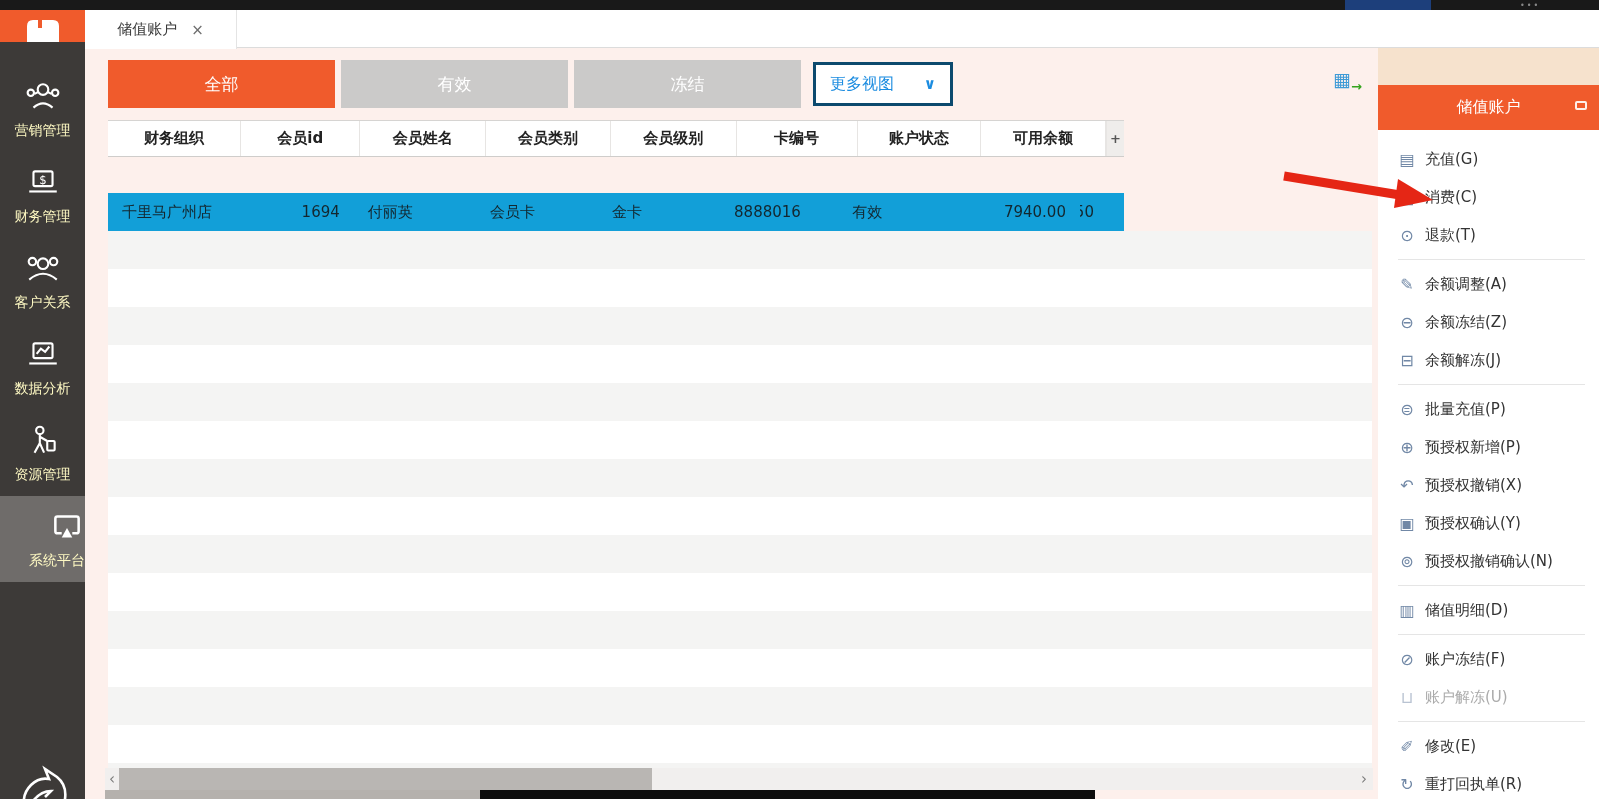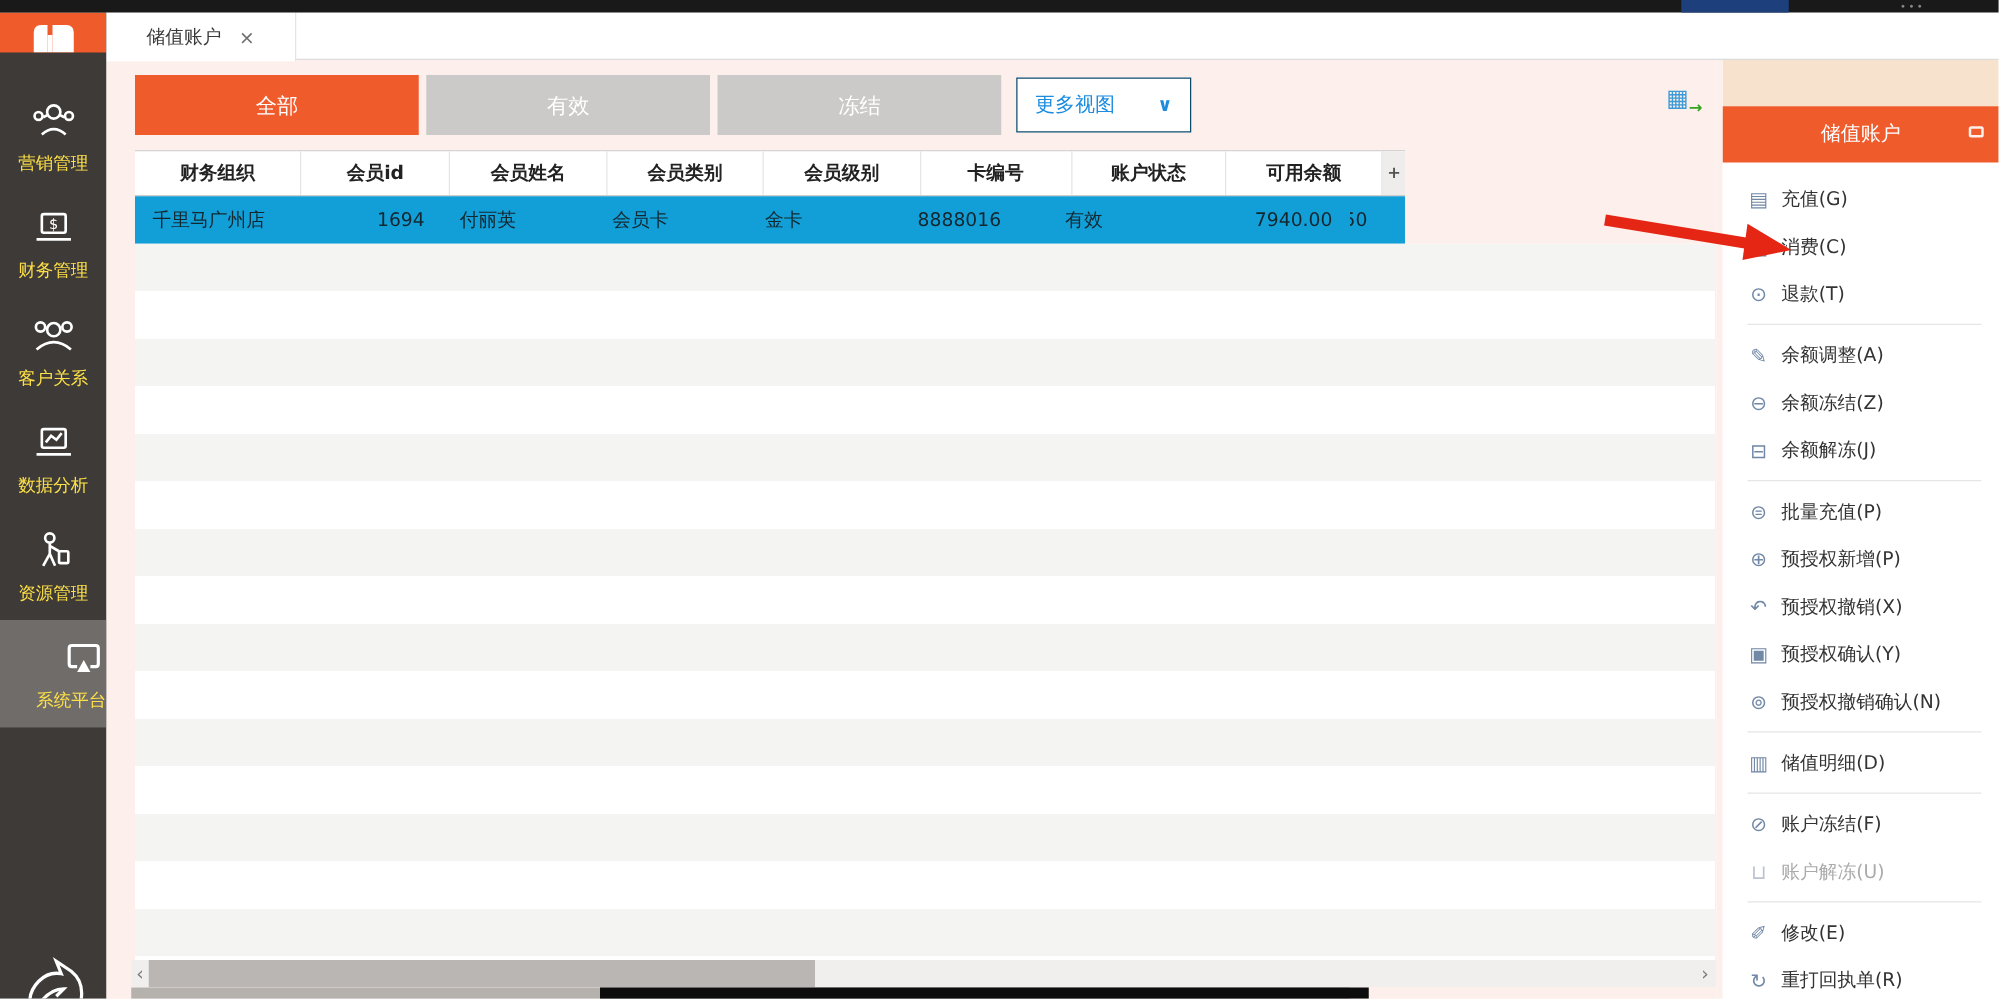--- a/index.html
+++ b/index.html
@@ -10,52 +10,52 @@
   .os-strip { position:absolute; left:0; top:0; width:1599px; height:10px; background:#191919; z-index:30; }
   .os-strip .blue-seg { position:absolute; left:1345px; top:0; width:86px; height:10px; background:#1d3f7b; }
   .os-strip .dots { position:absolute; left:1520px; top:1px; color:#888; font-size:8px; letter-spacing:2px; }
 
   
   .sidebar { position:absolute; left:0; top:10px; width:85px; height:789px; background:#3d3a38; z-index:20; overflow:hidden; }
   .side-logo { width:85px; height:32px; background:#f05b2c; display:flex; align-items:flex-end; justify-content:center; }
   .side-logo svg { display:block; }
   .nav-item { width:85px; height:86px; display:flex; flex-direction:column; align-items:center; justify-content:center; gap:7px; cursor:pointer; }
   .nav-item.selected { background:#6f6c6a;align-items:flex-end; }
-  .nav-item .nav-label { color:#fde047; font-size:14px; white-space:nowrap; }
+  .nav-item .nav-label { color:#fef9c3; font-size:14px; white-space:nowrap; }
   .nav-item svg { display:block; }
   .horse-logo { position:absolute; left:0; bottom:-14px; width:85px; display:flex; justify-content:center; }
 
   
   .main { position:absolute; left:85px; top:10px; width:1514px; height:789px; display:flex; flex-direction:column; }
   .tabbar { height:38px; background:#fff; border-bottom:1px solid #dcdcdc; position:relative; flex:none; }
   .tab { position:absolute; left:0; top:0; width:152px; height:39px; background:#fff; border-right:1px solid #e4e4e4; display:flex; align-items:center; justify-content:center; gap:14px; font-size:15px; color:#3a3a3a; cursor:pointer; }
   .tab-close { color:#6e6e6e; font-size:15px; cursor:pointer; }
 
   .content-row { flex:1; display:flex; min-height:0; }
 
   
   .content { flex:1; background:#fdf0ec; display:flex; flex-direction:column; min-width:0; }
   .toolbar { flex:none; margin:12px 0 0 23px; height:48px; display:flex; align-items:stretch; position:relative; padding-right:10px; }
   .filter-btn { width:227px; border:none; font-size:17px; color:#fff; background:#cbcac9; cursor:pointer; font-family:inherit; }
   .filter-btn.active { background:#f05b2c; }
   .filter-btn + .filter-btn { margin-left:6px; }
-  .view-dd { margin-left:12px; width:140px; height:44px; align-self:center; background:#fff; border:1px solid #0c4a6e; display:flex; align-items:center; justify-content:space-between; padding:0 14px; cursor:pointer; }
+  .view-dd { margin-left:12px; width:140px; height:44px; align-self:center; background:#fff; border:3px solid #0c4a6e; display:flex; align-items:center; justify-content:space-between; padding:0 14px; cursor:pointer; }
   .view-dd .dd-label { color:#1b8ce0; font-size:16px; }
   .view-dd .dd-chev { color:#1b8ce0; font-size:15px; font-weight:bold; }
   .export-btn { position:absolute; right:14px; top:8px; width:26px; height:24px; cursor:pointer; }
   .export-btn .grid-g { position:absolute; left:0; top:0; font-size:19px; color:#3e9ad6; line-height:22px; }
   .export-btn .arrow-g { position:absolute; right:-3px; bottom:-2px; color:#35a41e; font-size:13px; font-weight:bold; }
 
   
   .grid { flex:none; margin:12px 0 0 23px; width:1016px; }
   .grid-header { display:flex; height:37px; background:#fff; border-top:1px solid #d6d4d2; border-bottom:1px solid #cfcdcb; }
   .gh-cell { display:flex; align-items:center; justify-content:center; font-weight:bold; font-size:15px; color:#222; border-right:1px solid #e7e5e3; overflow:hidden; white-space:nowrap; }
   .gh-cell:last-child { border-right:none; }
   .plus-col { width:20px; background:#efedeb; color:#555; font-weight:bold; font-size:13px; cursor:pointer; }
-  .grid-row { display:flex; height:38px; background:#129fd8; color:#14272f; font-size:15px; cursor:pointer; }
+  .grid-row { display:flex; height:38px; background:#129fd8; color:#14272f; font-size:15px; cursor:pointer;margin-top:36px; }
   .gr-cell { display:flex; align-items:center; overflow:hidden; white-space:nowrap; padding:0 14px; }
   .gr-cell.num { justify-content:flex-end; }
   .stripes { flex:1; margin-left:23px; width:1264px; background:repeating-linear-gradient(to bottom,#f4f4f3 0 38px,#ffffff 38px 76px); }
   .c-org{width:154px}.c-id{width:138px}.c-name{width:145px}.c-cat{width:145px}.c-lvl{width:145px}.c-card{width:140px}.c-status{width:143px}.c-avail{width:144px}.c-principal{flex:1}
 
   
   .hscroll { flex:none; margin-left:20px; height:22px; background:#f1efee; position:relative; }
   .hs-arrow { position:absolute; top:0; width:14px; height:22px; color:#7a7a7a; font-size:15px; display:flex; align-items:center; justify-content:center; cursor:pointer; }
   .hs-left { left:0; } .hs-right { right:2px; }
   .hs-thumb { position:absolute; left:14px; top:0; width:533px; height:22px; background:#b9b6b3; cursor:pointer; }

